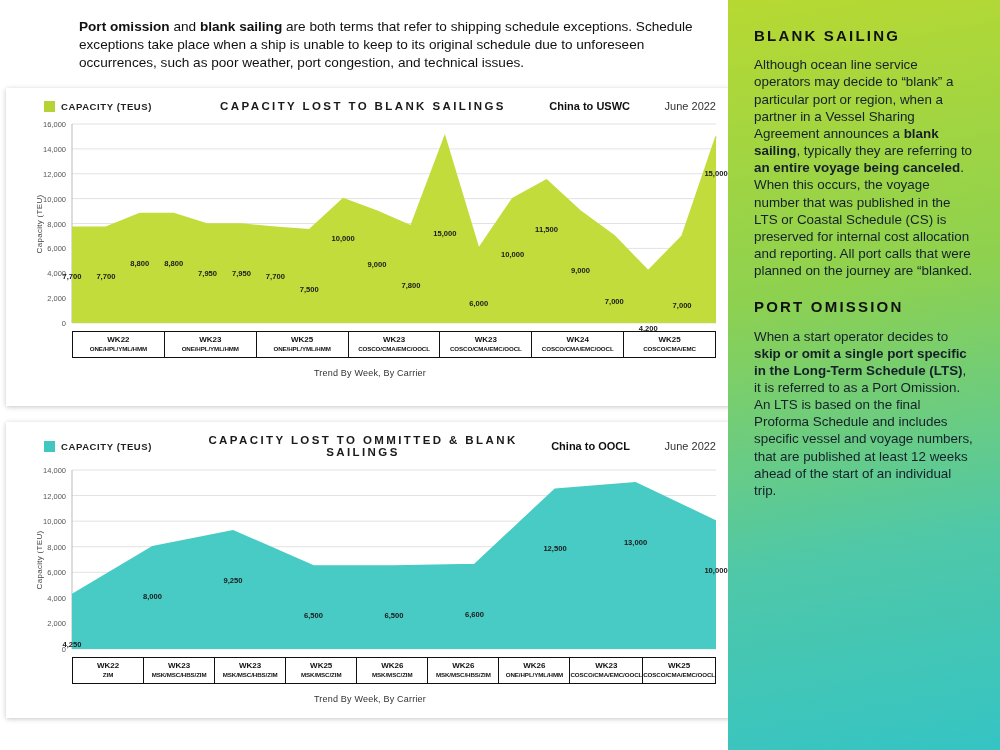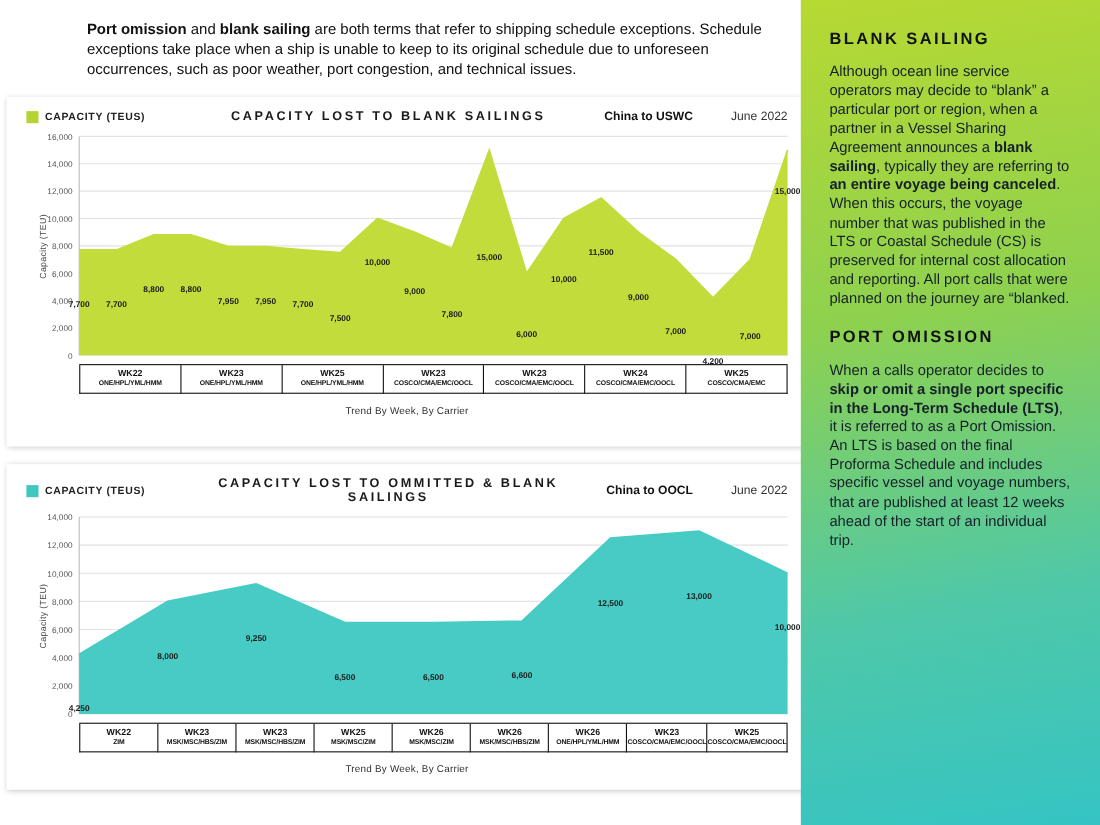--- a/index.html
+++ b/index.html
@@ -44,21 +44,21 @@
     box-shadow:0 1px 5px rgba(0,0,0,.22);
     box-sizing:border-box;
   }
   #card1{top:88px;height:318px;}
   #card2{top:422px;height:296px;}
 
   .card-head{
     display:flex;align-items:center;padding:12px 18px 4px 18px;
     font-size:11px;
   }
-  .legend{display:flex;align-items:center;gap:6px;width:160px;}
+  .legend{display:flex;align-items:center;gap:6px;width:160px;margin-left:20px;}
   .legend .swatch{width:11px;height:11px;display:inline-block;}
   .legend .lbl{font-size:9.5px;font-weight:bold;letter-spacing:.6px;color:#222;}
   .card-title{
     flex:1;text-align:center;font-size:11.5px;font-weight:bold;
     letter-spacing:2.4px;color:#1a1a1a;
   }
   .route{font-size:11px;font-weight:bold;color:#111;width:108px;text-align:right;}
   .period{font-size:11px;color:#333;width:86px;text-align:right;}
 
   .plotwrap{position:relative;}
@@ -271,16 +271,16 @@
       <div class="trend">Trend By Week, By Carrier</div>
     </div>
 
   </div>
 
   <div class="sidebar">
     <h2 class="side-h">BLANK SAILING</h2>
     <p class="side-p"><span>Although ocean line service operators may decide to “blank” a particular port or region, when a partner in a Vessel Sharing Agreement announces a </span><b>blank sailing</b><span>, typically they are referring to </span><b>an entire voyage being canceled</b><span>. When this occurs, the voyage number that was published in the LTS or Coastal Schedule (CS) is preserved for internal cost allocation and reporting. All port calls that were planned on the journey are “blanked.</span></p>
 
     <h2 class="side-h second">PORT OMISSION</h2>
-    <p class="side-p"><span>When a calls operator decides to </span><b>skip or omit a single port specific in the Long-Term Schedule (LTS)</b><span>, it is referred to as a Port Omission. An LTS is based on the final Proforma Schedule and includes specific vessel and voyage numbers, that are published at least 12 weeks ahead of the start of an individual trip.</span></p>
+    <p class="side-p"><span>When a start operator decides to </span><b>skip or omit a single port specific in the Long-Term Schedule (LTS)</b><span>, it is referred to as a Port Omission. An LTS is based on the final Proforma Schedule and includes specific vessel and voyage numbers, that are published at least 12 weeks ahead of the start of an individual trip.</span></p>
   </div>
 
 </div>
 
 </body></html>

